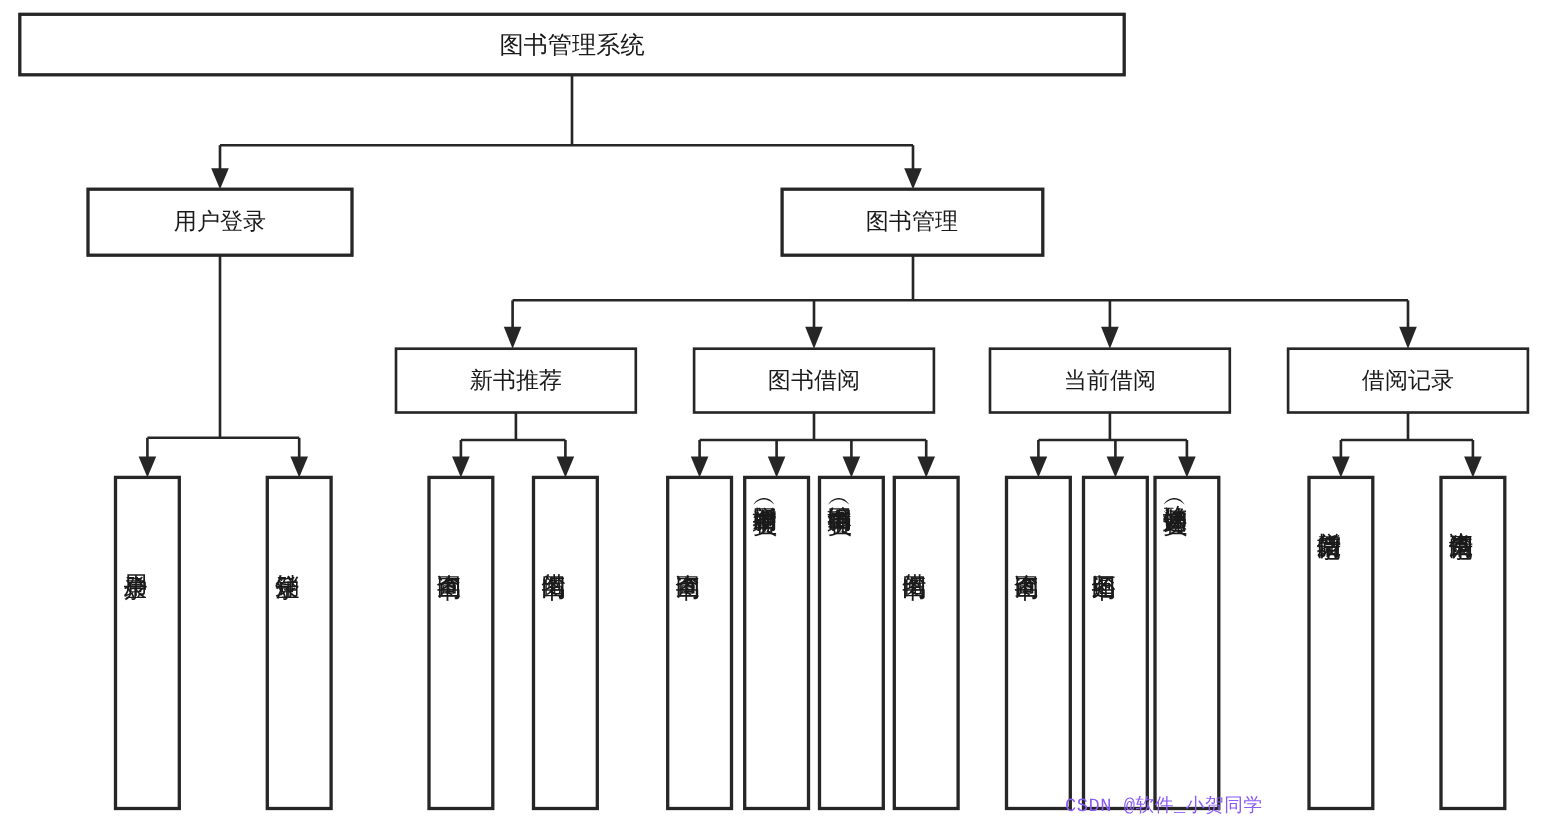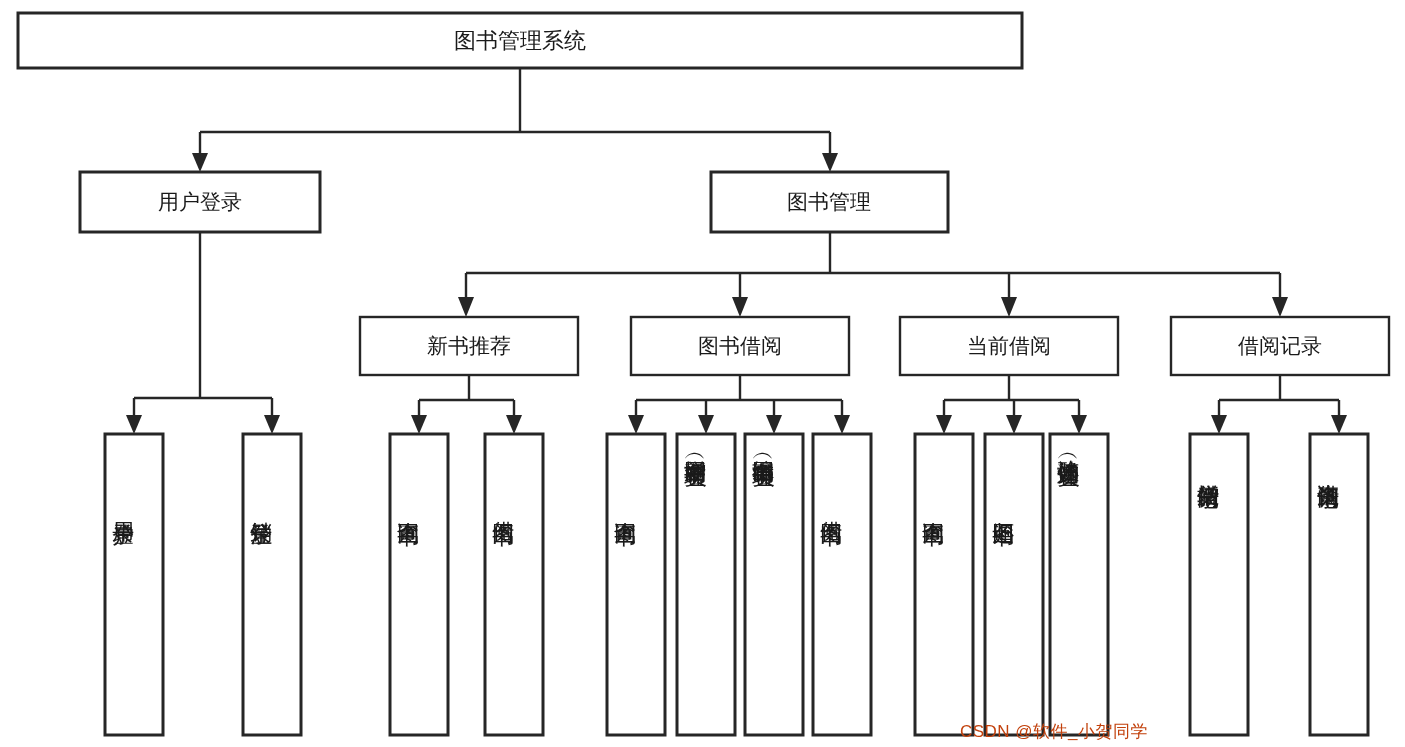--- a/index.html
+++ b/index.html
@@ -71,23 +71,23 @@
     color: #1a1a1a;
     letter-spacing: 1px;
     white-space: nowrap;
     text-align: start;
     pointer-events: none;
   }
   .watermark {
     position: absolute;
     right: 8px;
     bottom: 4px;
-    font-family: Liberation Sans, sans-serif;
+    font-family: Liberation Mono, monospace;
     font-size: 17px;
-    color: #c2410c;
+    color: #8b5cf6;
     letter-spacing: 0.5px;
     white-space: nowrap;
   }
 </style>
 </head>
 <body>
 
 <div id="diagram-root">
 
   <svg class="flow" viewBox="0 0 1405 747">

